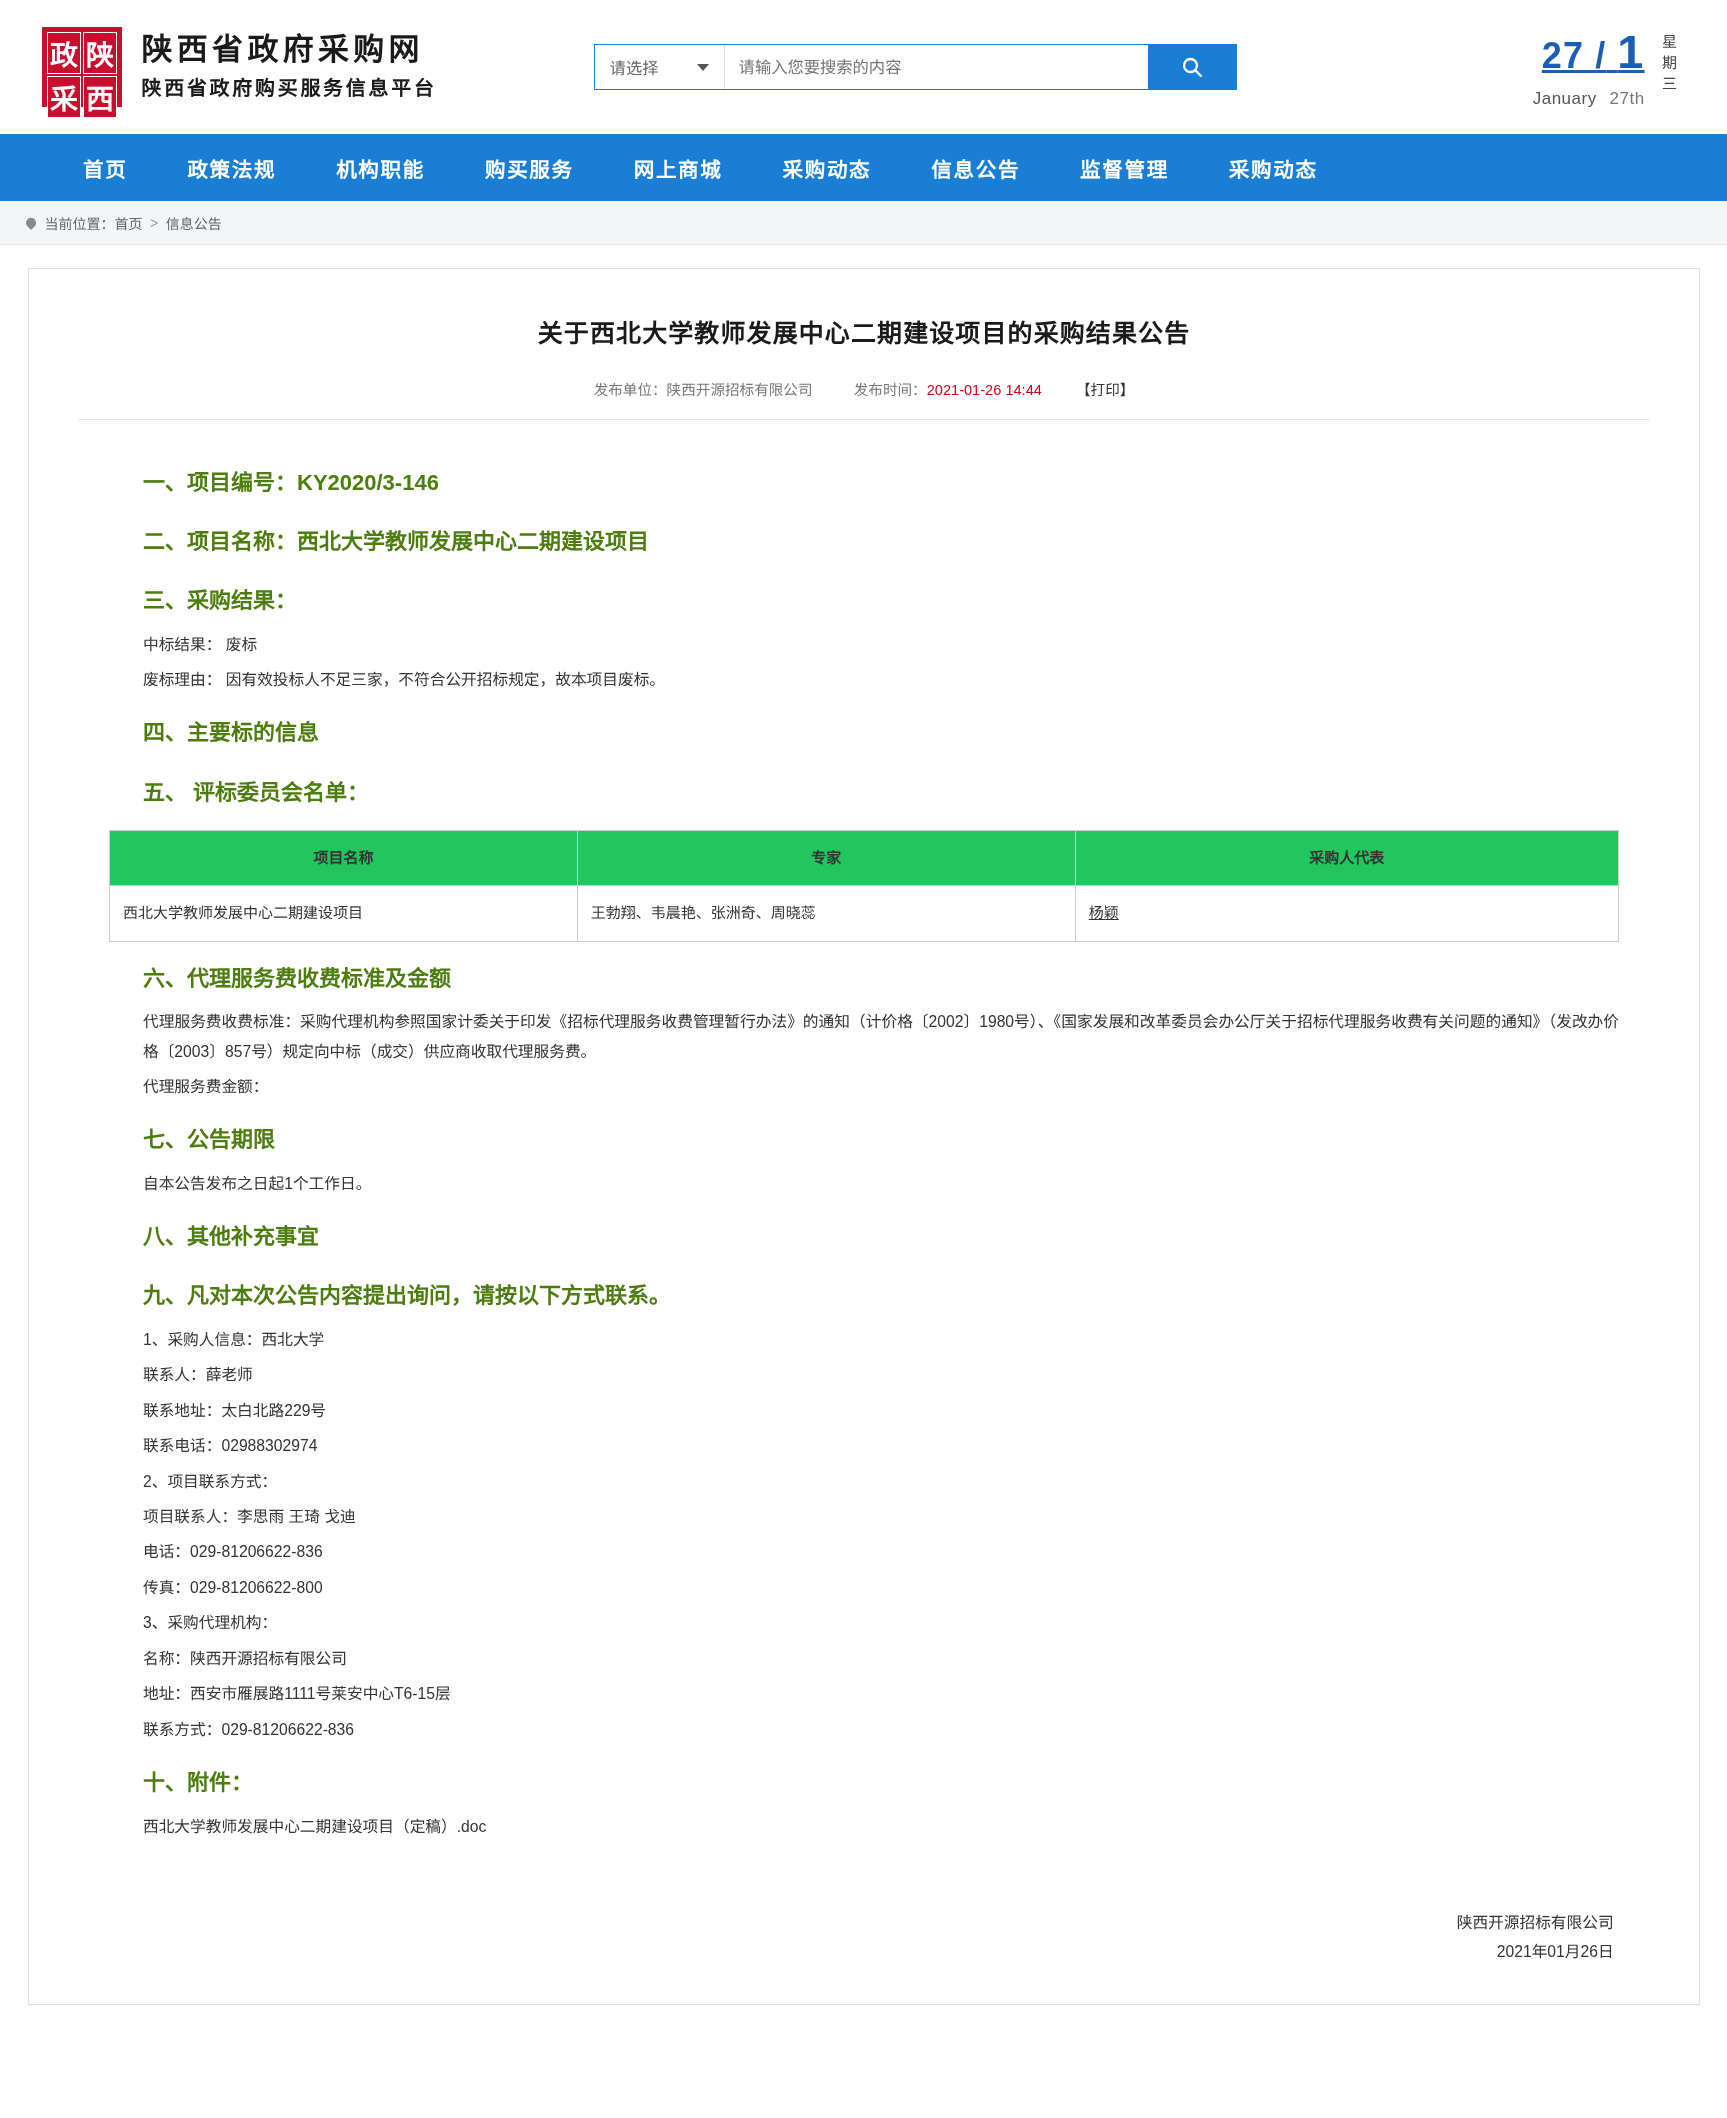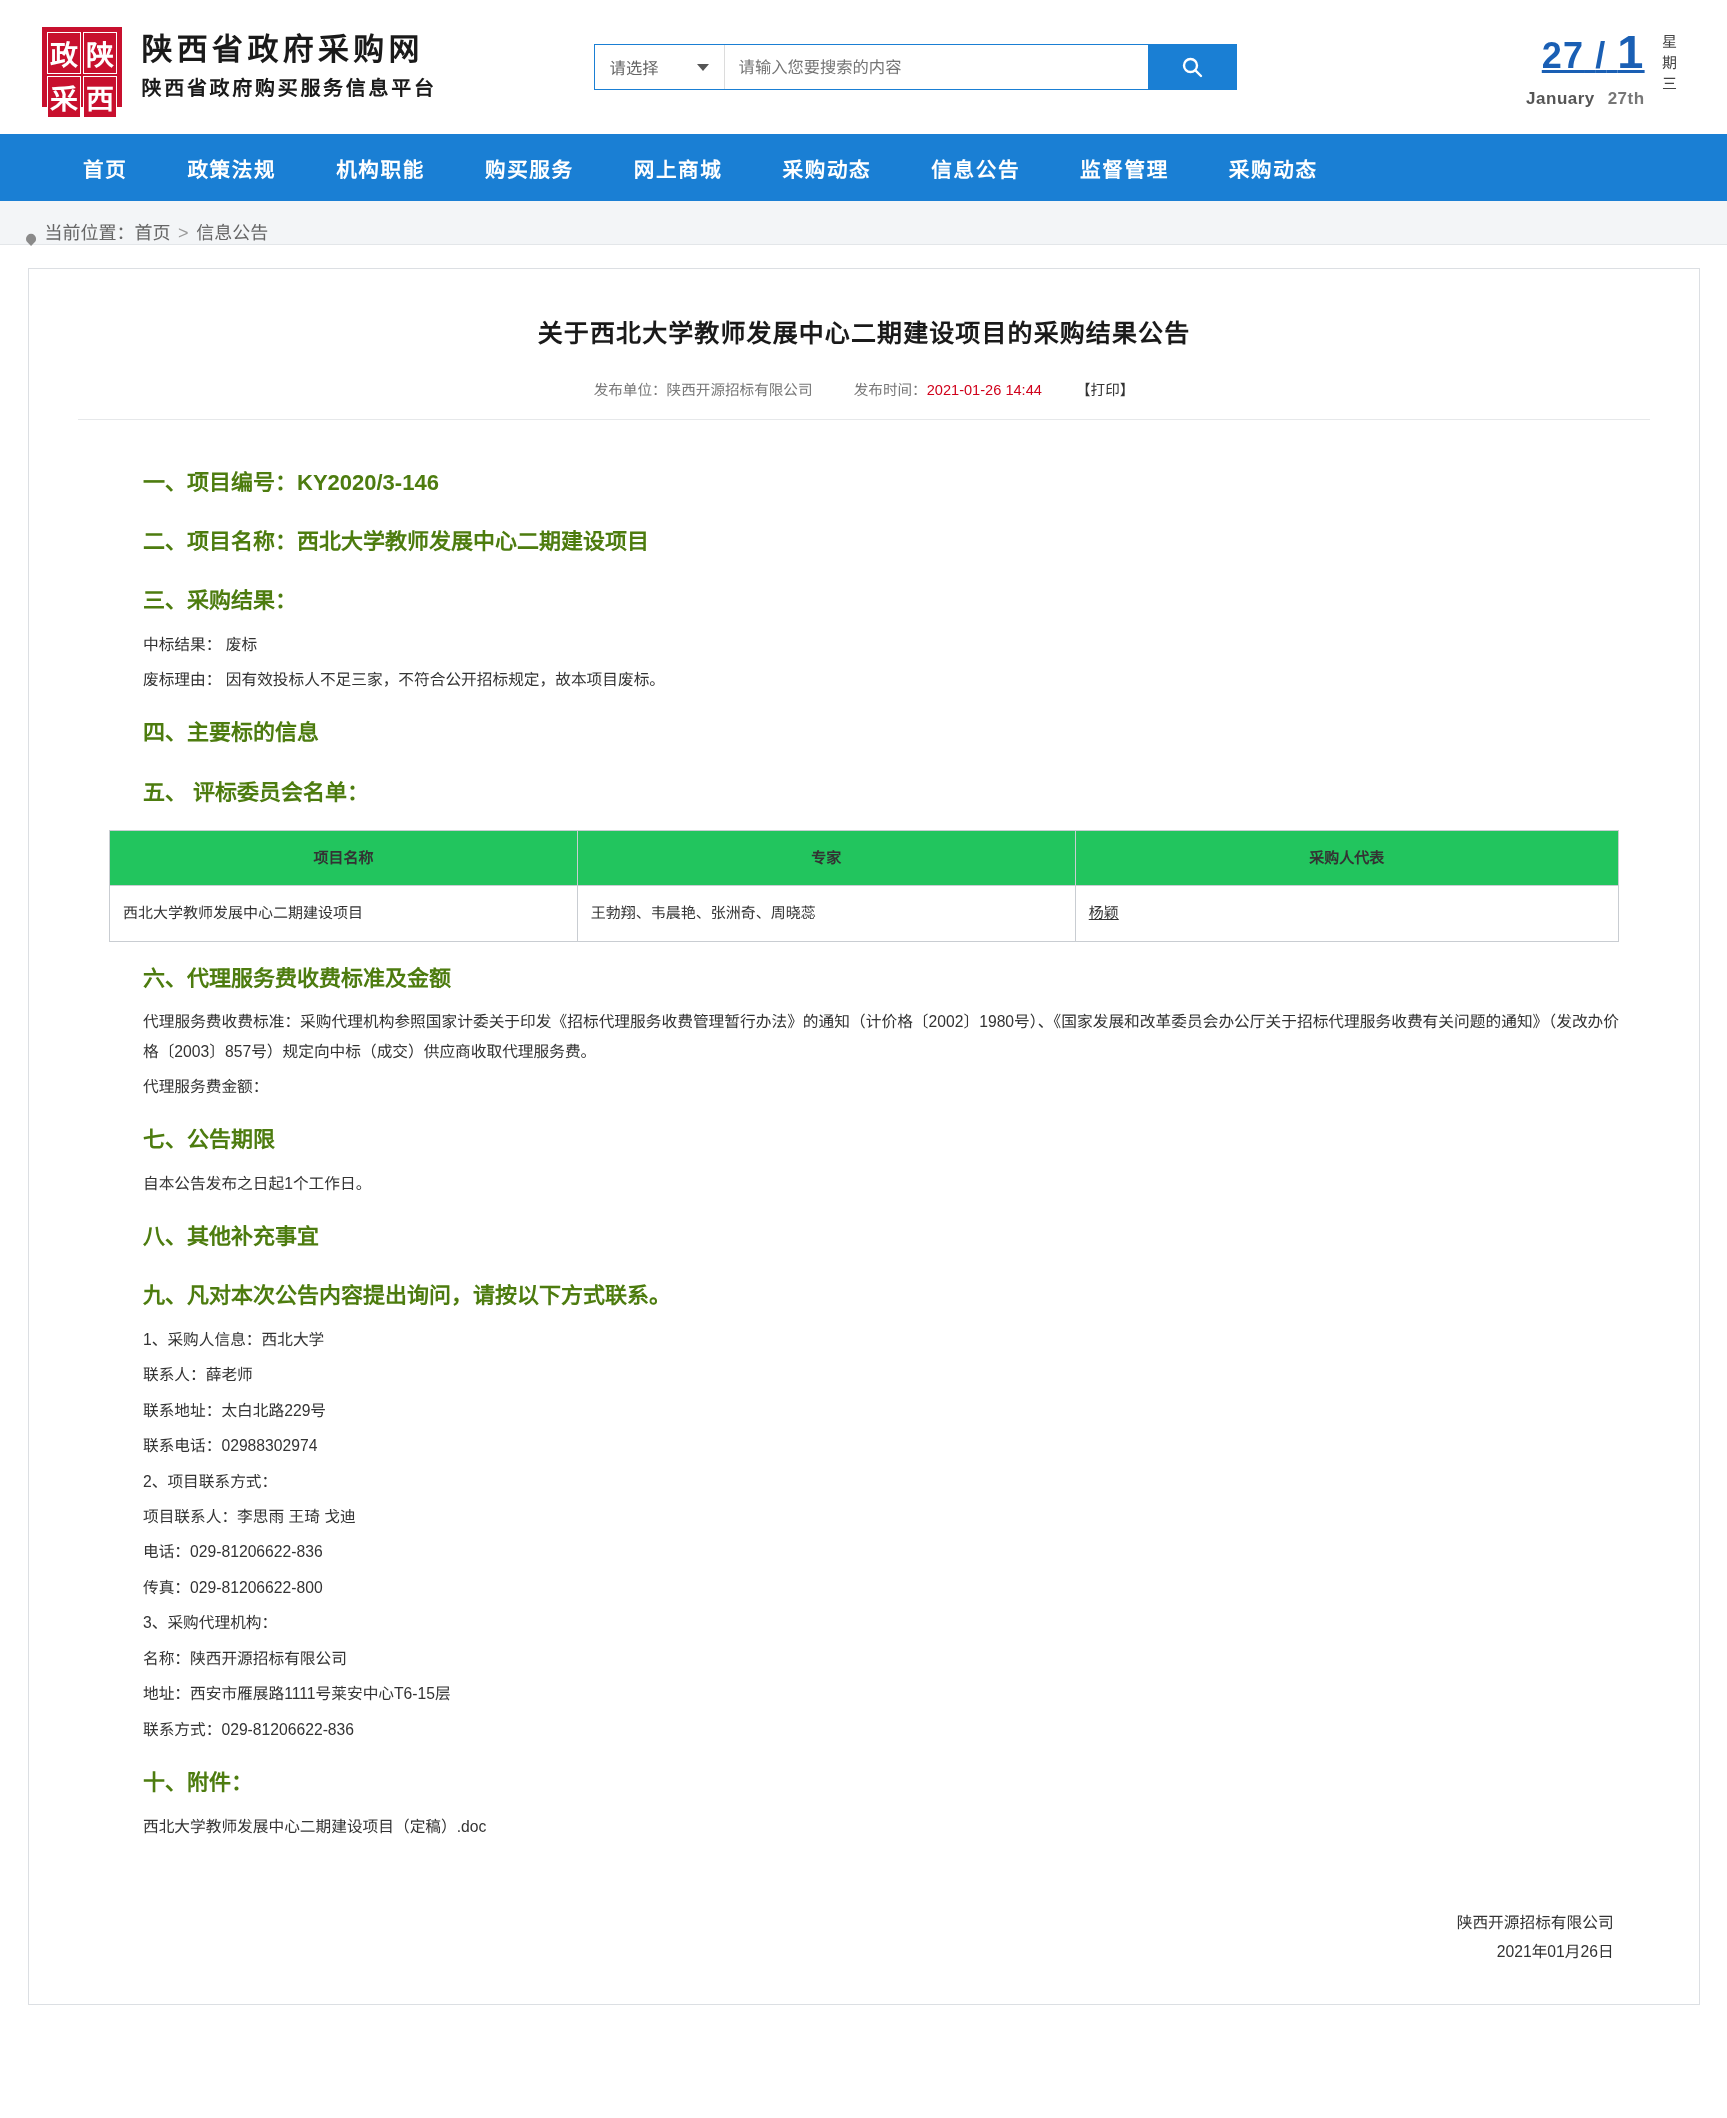--- a/index.html
+++ b/index.html
@@ -139,21 +139,20 @@
   }
   .date-nums .big {
     font-size: 47px;
     color: #1a5fb4;
   }
   .date-sub {
     margin-top: 15px;
     font-size: 17px;
     color: #555;
     letter-spacing: 0.5px;
-    font-weight: bold;
   }
   .date-sub .ord { color: #777; margin-left: 7.6px; }
   .weekday {
     margin-left: 14px;
     font-size: 15px;
     line-height: 1.4;
     color: #444;
     text-align: center;
     width: 22px;
     padding-top: 3.3px;
@@ -181,23 +180,23 @@
     height: 100%;
     cursor: pointer;
   }
   .nav a:first-child { padding-left: 50px; }
 
   
   .crumb-bar {
     background: #f3f5f7;
     height: 44px;
     display: flex;
-    align-items: flex-end;
+    align-items: center;
     padding: 0 26px;
-    font-size: 18px;
+    font-size: 14px;
     color: #666;
     border-bottom: 0.5px solid #e3e6e9;
   }
   .pin {
     width: 9.8px; height: 9.8px;
     border-radius: 50% 50% 50% 0;
     background: #8a8a8a;
     transform: rotate(-45deg);
     margin-right: 8.7px;
   }

